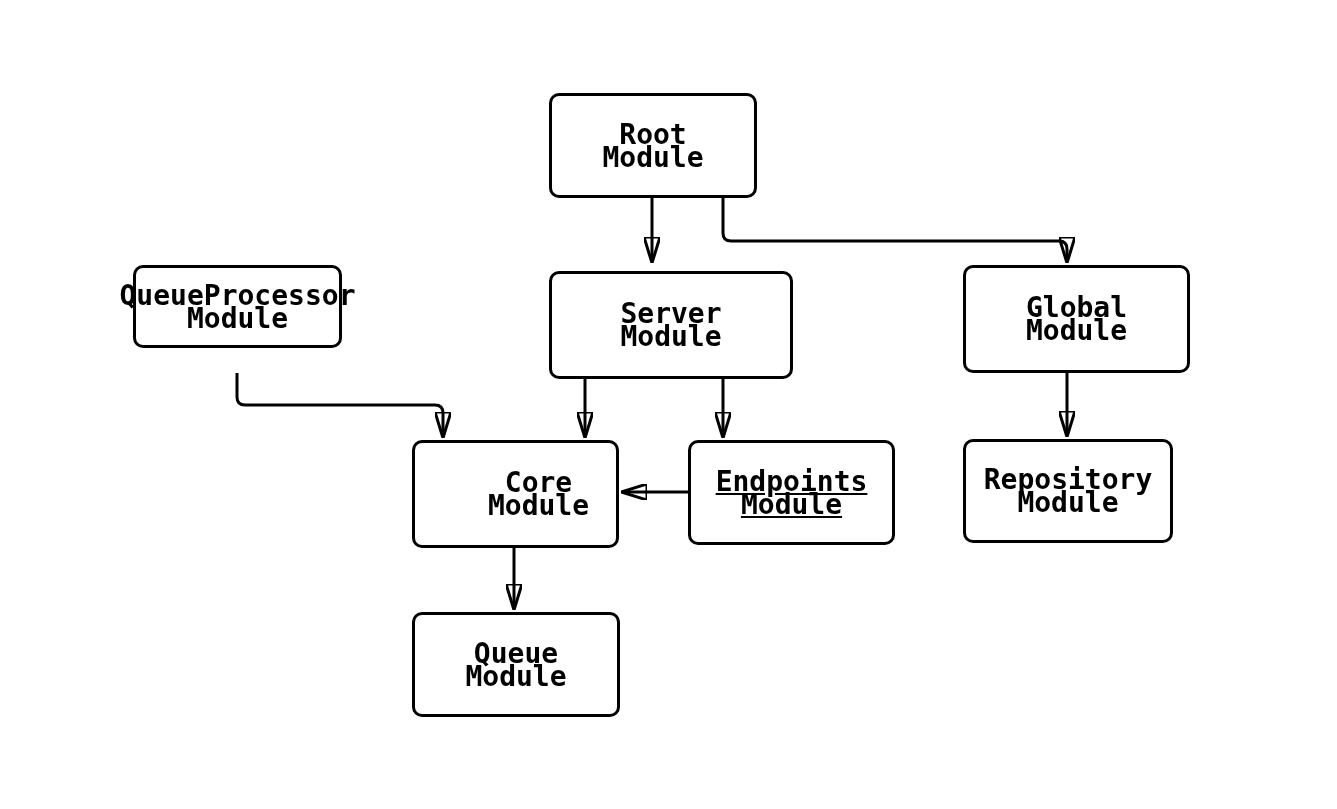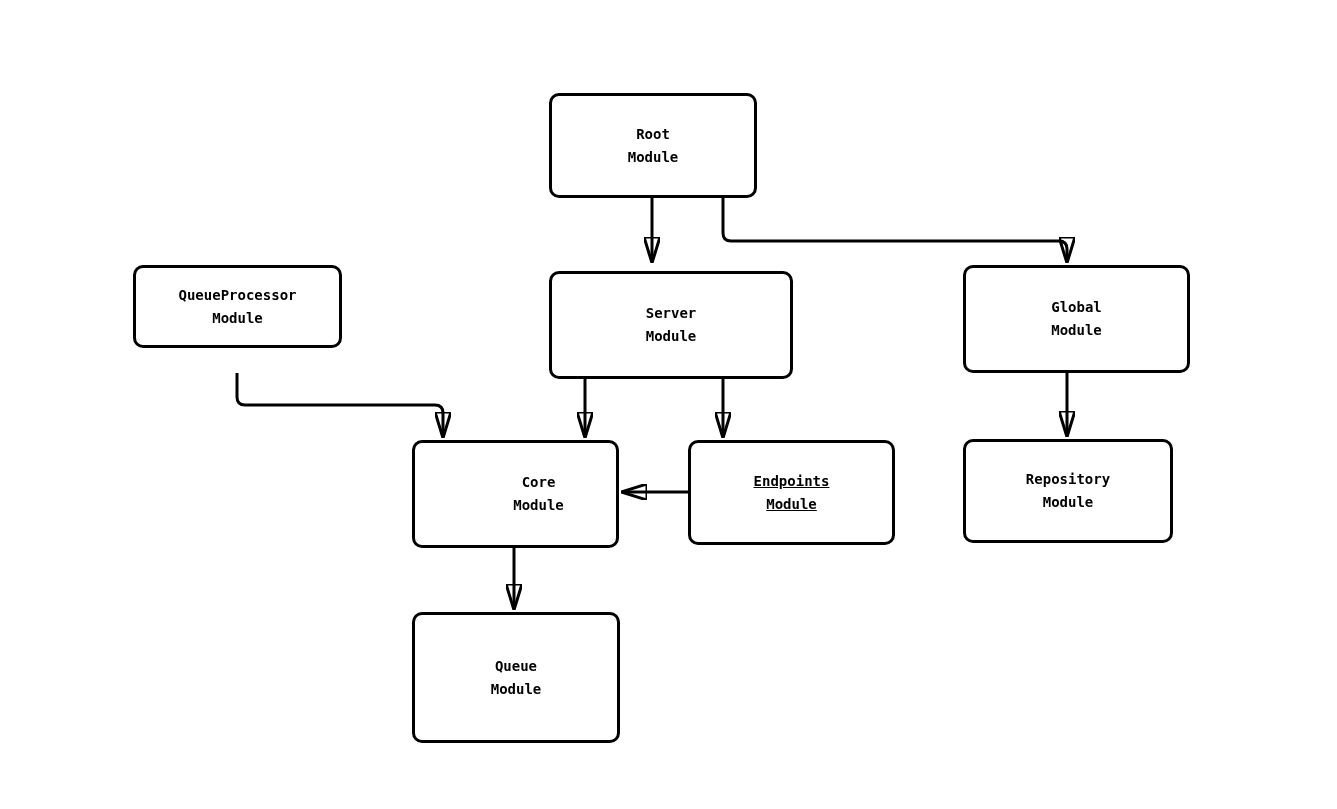--- a/index.html
+++ b/index.html
@@ -30,21 +30,21 @@
   .node {
     position: absolute;
     box-sizing: border-box;
     border: 3px solid #000000;
     border-radius: 10px;
     background: #ffffff;
     display: flex;
     align-items: center;
     justify-content: center;
     text-align: center;
-    font-size: 14px;
+    font-size: 28px;
     line-height: 23px;
     font-weight: bold;
     color: #000000;
     white-space: pre-line;
   }
 </style>
 </head>
 <body>
 
 <div id="canvas">
@@ -72,16 +72,16 @@
   <div class="node" style="left:549px; top:271px; width:244px; height:108px;">Server
 Module</div>
   <div class="node" style="left:963px; top:265px; width:227px; height:108px;">Global
 Module</div>
   <div class="node" style="left:412px; top:440px; width:207px; height:108px;padding-left:46px;">Core
 Module</div>
   <div class="node" style="left:688px; top:440px; width:207px; height:105px;text-decoration:underline;">Endpoints
 Module</div>
   <div class="node" style="left:963px; top:439px; width:210px; height:104px;">Repository
 Module</div>
-  <div class="node" style="left:412px; top:612px; width:208px; height:131px;">Queue
+  <div class="node" style="left:412px; top:612px; width:208px; height:105px;">Queue
 Module</div>
 
 </div>
 
 </body></html>

